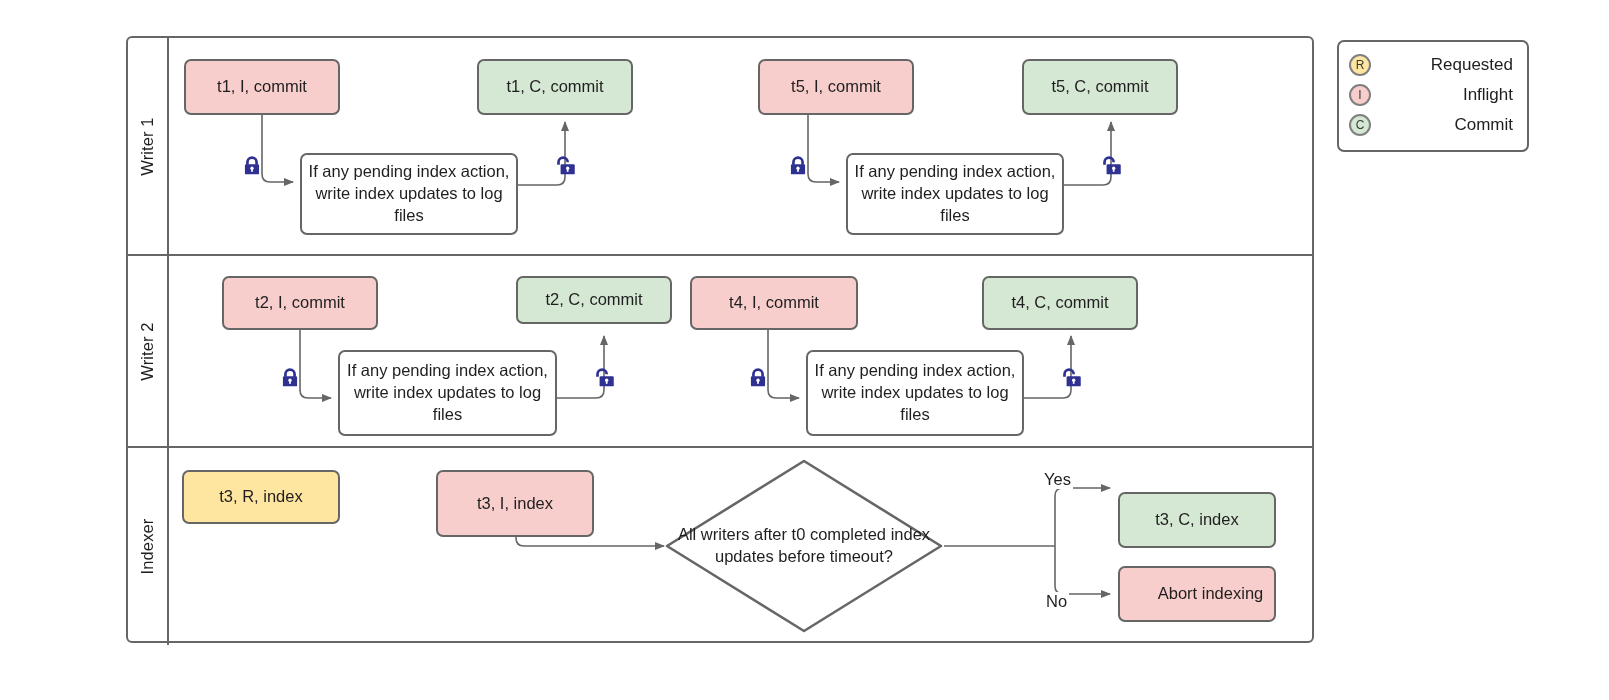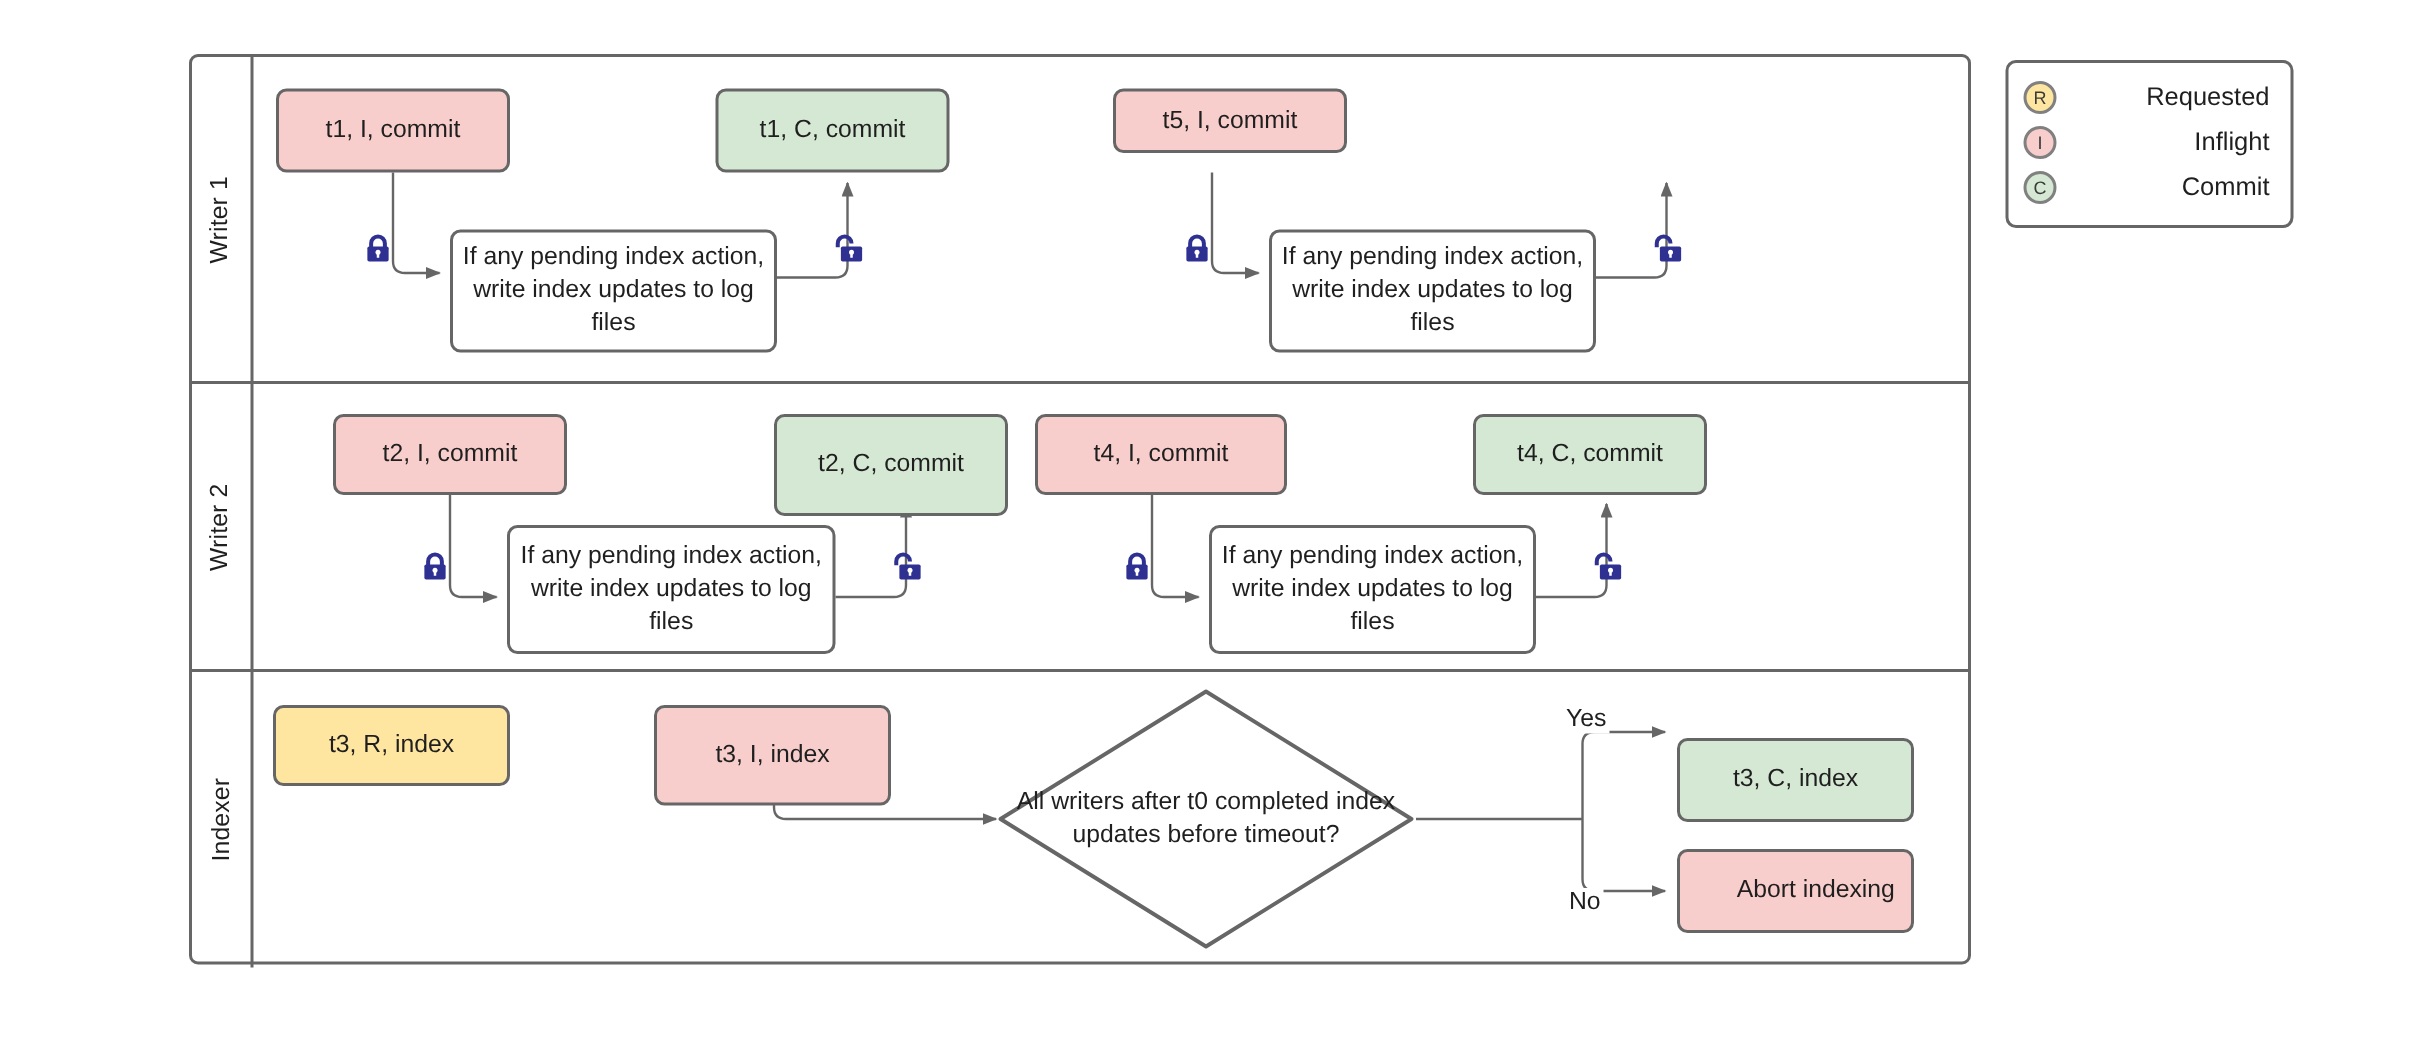--- a/index.html
+++ b/index.html
@@ -226,24 +226,25 @@
       <path d="M1055,546 L1055,586 Q1055,594 1063,594 L1110,594" marker-end="url(#arrow)"></path>
     </g>
   </svg>
 
   <div class="node n-inflight" style="left:184px; top:59px; width:156px; height:56px;">t1, I, commit</div>
 
   <div class="node n-plain" style="left:300px; top:153px; width:218px; height:82px;">If any pending index action, write index updates to log files</div>
 
   <div class="node n-commit" style="left:477px; top:59px; width:156px; height:56px;">t1, C, commit</div>
 
-  <div class="node n-inflight" style="left:742px; top:59px; width:156px; height:43px;">t5, I, commit</div>
+  <div class="node n-inflight" style="left:758px; top:59px; width:156px; height:56px;">t5, I, commit</div>
 
   <div class="node n-plain" style="left:846px; top:153px; width:218px; height:82px;">If any pending index action, write index updates to log files</div>
 
+  <div class="node n-commit" style="left:1022px; top:59px; width:156px; height:56px;">t5, C, commit</div>
 
   <svg class="lock" style="left:242px; top:156px;" viewBox="0 0 24 24">
     <path d="M6.5 10.5 V7.5 a5.5 5.5 0 0 1 11 0 v3" fill="none" stroke="#2e3192" stroke-width="3.2"></path>
     <rect x="3.5" y="10" width="17" height="12" rx="1.4" fill="#2e3192"></rect>
     <circle cx="12" cy="14.6" r="2" fill="#ffffff"></circle>
     <rect x="11" y="15" width="2" height="4" fill="#ffffff"></rect>
   </svg>
   <svg class="lock" style="left:556px; top:156px;" viewBox="0 0 24 24">
     <path d="M3 10.5 V7.5 a5.5 5.5 0 0 1 11 0" fill="none" stroke="#2e3192" stroke-width="3.2"></path>
     <rect x="5.5" y="10" width="17" height="12" rx="1.4" fill="#2e3192"></rect>
@@ -260,21 +261,21 @@
     <path d="M3 10.5 V7.5 a5.5 5.5 0 0 1 11 0" fill="none" stroke="#2e3192" stroke-width="3.2"></path>
     <rect x="5.5" y="10" width="17" height="12" rx="1.4" fill="#2e3192"></rect>
     <circle cx="14" cy="14.6" r="2" fill="#ffffff"></circle>
     <rect x="13" y="15" width="2" height="4" fill="#ffffff"></rect>
   </svg>
 
   <div class="node n-inflight" style="left:222px; top:276px; width:156px; height:54px;">t2, I, commit</div>
 
   <div class="node n-plain" style="left:338px; top:350px; width:219px; height:86px;">If any pending index action, write index updates to log files</div>
 
-  <div class="node n-commit" style="left:516px; top:276px; width:156px; height:68px;">t2, C, commit</div>
+  <div class="node n-commit" style="left:516px; top:276px; width:156px; height:48px;">t2, C, commit</div>
 
   <div class="node n-inflight" style="left:690px; top:276px; width:168px; height:54px;">t4, I, commit</div>
 
   <div class="node n-plain" style="left:806px; top:350px; width:218px; height:86px;">If any pending index action, write index updates to log files</div>
 
   <div class="node n-commit" style="left:982px; top:276px; width:156px; height:54px;">t4, C, commit</div>
 
   <svg class="lock" style="left:280px; top:368px;" viewBox="0 0 24 24">
     <path d="M6.5 10.5 V7.5 a5.5 5.5 0 0 1 11 0 v3" fill="none" stroke="#2e3192" stroke-width="3.2"></path>
     <rect x="3.5" y="10" width="17" height="12" rx="1.4" fill="#2e3192"></rect>

